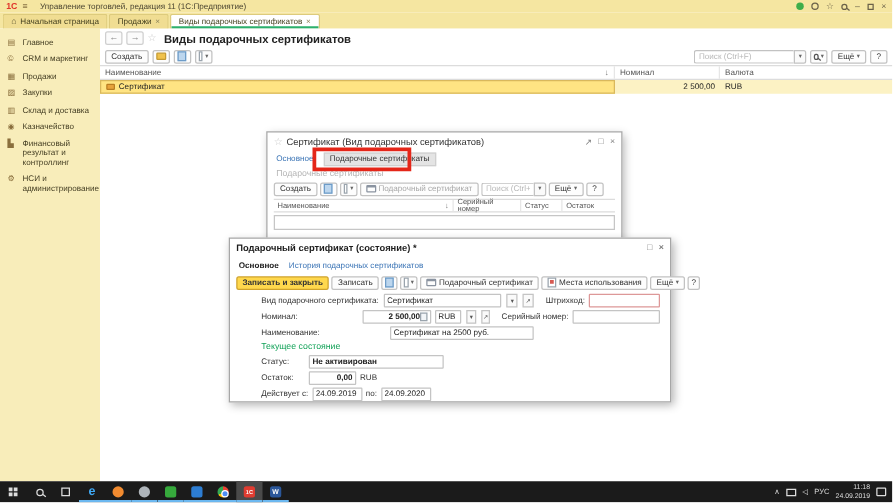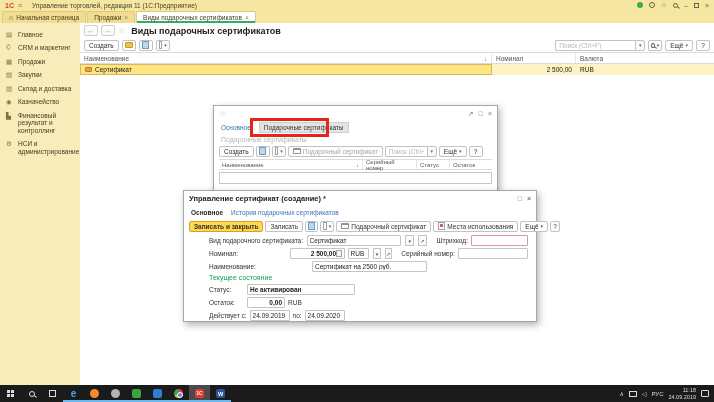--- a/index.html
+++ b/index.html
@@ -276,20 +276,21 @@
           </span>
         <span class="c c-nom num">2 500,00</span>
         <span class="c c-cur">RUB</span>
       </div>
     </div>
   </div>
 
   <div class="dlg dlg1">
     <div class="dlg-title">
       <span class="fav-star">☆</span>
+      <span>Сертификат (Вид подарочных сертификатов)</span>
       <span class="dlg-ctrl">
         <span>↗</span>
         <span>□</span>
         <span>×</span>
       </span>
     </div>
     <div class="dlg-tabs">
       <span class="link">Основное</span>
       <span class="d1-tab-active">Подарочные сертификаты</span>
     </div>
@@ -328,21 +329,21 @@
       <span class="c d1c-status">Статус</span>
       <span class="c d1c-rest">Остаток</span>
     </div>
     <div class="d1-editrow"></div>
   </div>
 
   <div class="red-box"></div>
 
   <div class="dlg dlg2">
     <div class="dlg-title bold">
-      <span>Управление сертификат (создание) *</span>
+      <span>Подарочный сертификат (состояние) *</span>
       <span class="dlg-ctrl">
         <span>□</span>
         <span>×</span>
       </span>
     </div>
     <div class="dlg-tabs">
       <span class="d2-tab-active">Основное</span>
       <span class="link">История подарочных сертификатов</span>
     </div>
     <div class="toolbar">

